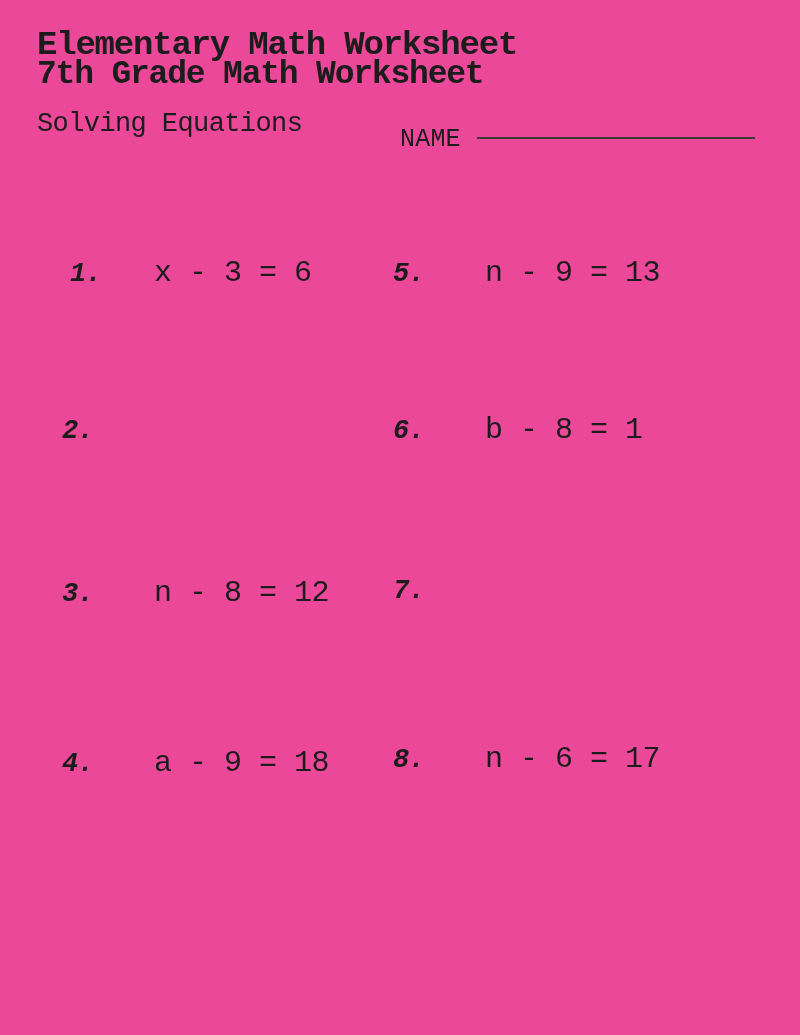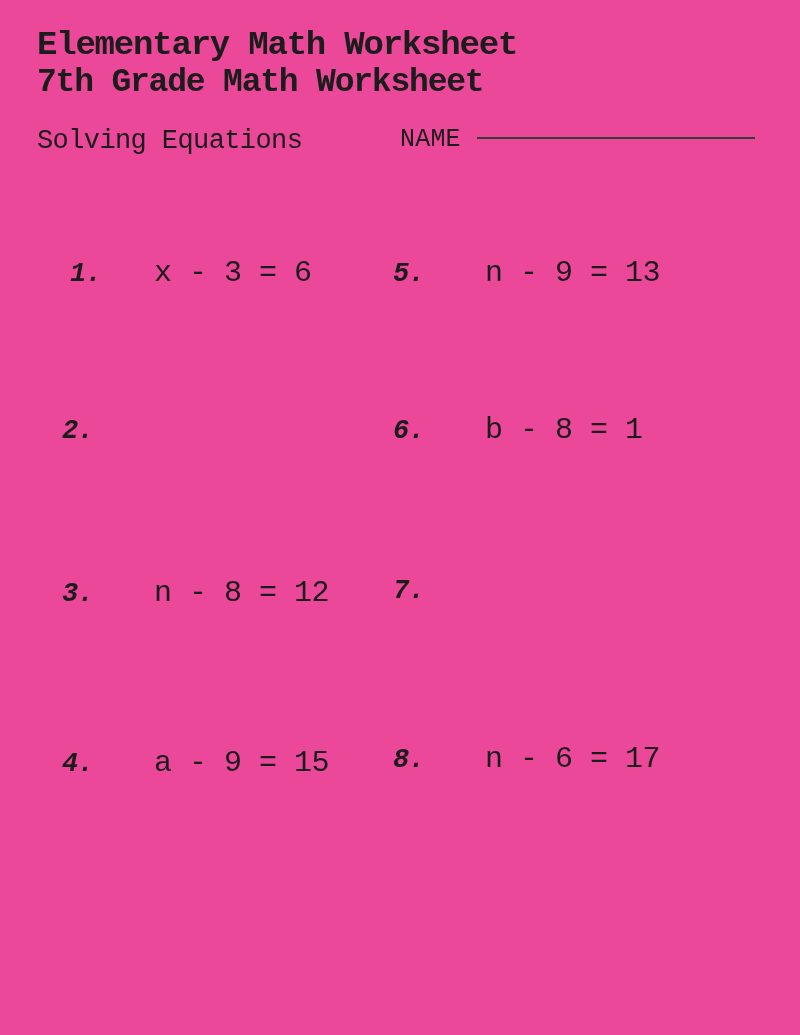--- a/index.html
+++ b/index.html
@@ -22,31 +22,31 @@
     top: 26px;
     font-size: 34px;
     font-weight: 600;
     letter-spacing: -1.2px;
     line-height: 38px;
     white-space: nowrap;
   }
   .page-subtitle {
     position: absolute;
     left: 37px;
-    top: 64px;
+    top: 56px;
     font-size: 33px;
     font-weight: 600;
     letter-spacing: -1.2px;
     line-height: 38px;
     white-space: nowrap;
   }
   .topic-label {
     position: absolute;
     left: 37px;
-    top: 125px;
+    top: 108px;
     font-size: 27px;
     font-weight: 400;
     letter-spacing: -0.6px;
     line-height: 32px;
     white-space: nowrap;
   }
   .name-row {
     position: absolute;
     left: 400px;
     top: 125px;
@@ -119,21 +119,21 @@
     <span class="problem-number">2.</span>
   </div>
 
   <div class="problem col1 row3 p3">
     <span class="problem-number">3.</span>
     <span class="problem-equation">n - 8 = 12</span>
   </div>
 
   <div class="problem col1 row4 p4">
     <span class="problem-number">4.</span>
-    <span class="problem-equation">a - 9 = 15</span>
+    <span class="problem-equation">a - 9 = 18</span>
   </div>
 
   <div class="problem col2 row1 p5">
     <span class="problem-number">5.</span>
     <span class="problem-equation">n - 9 = 13</span>
   </div>
 
   <div class="problem col2 row2 p6">
     <span class="problem-number">6.</span>
     <span class="problem-equation">b - 8 = 1</span>

